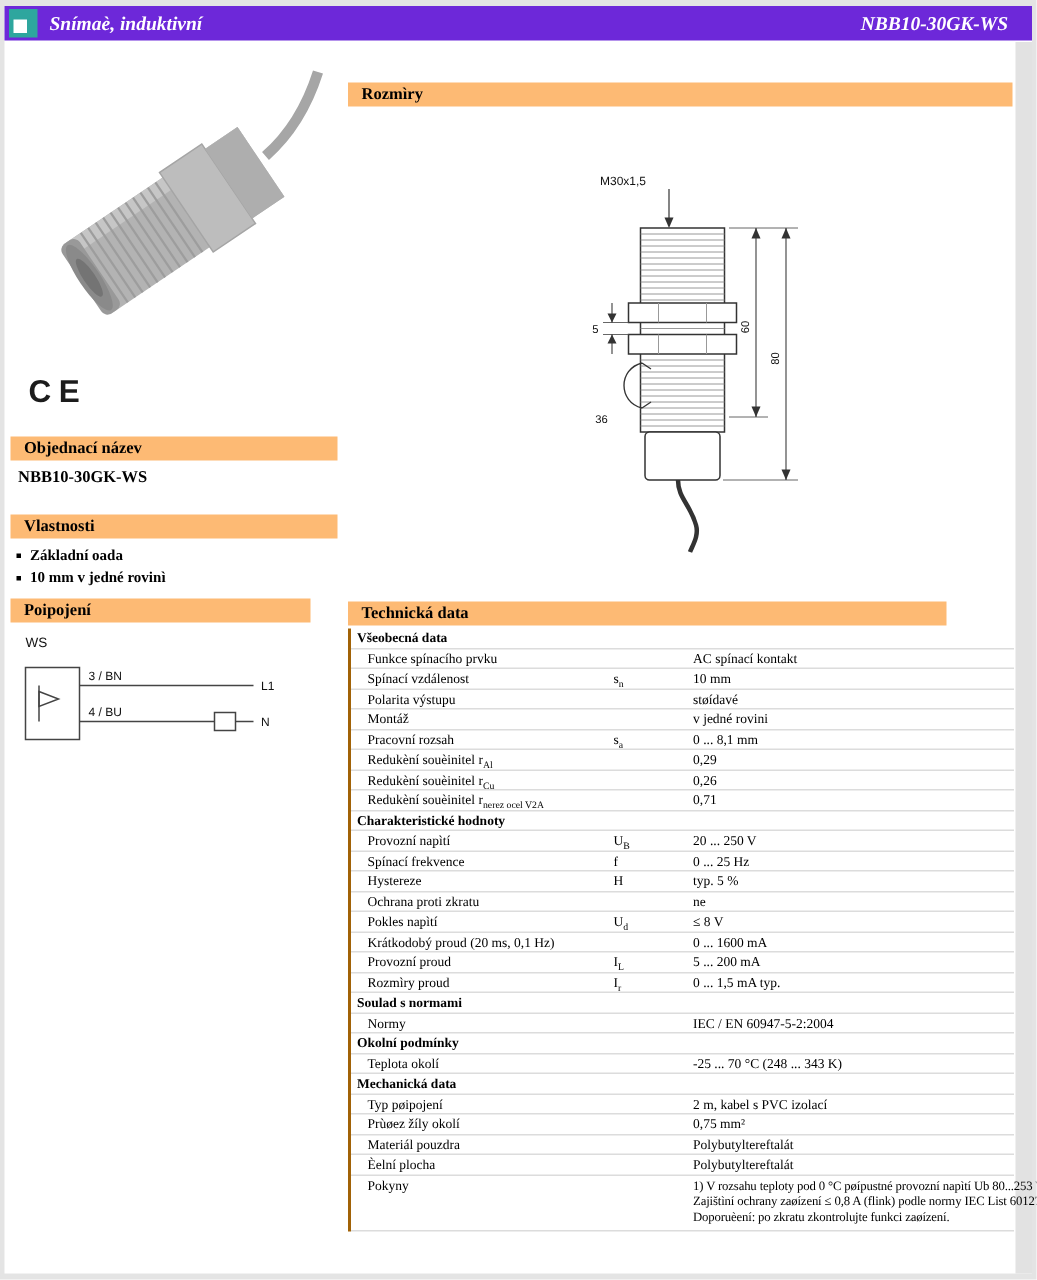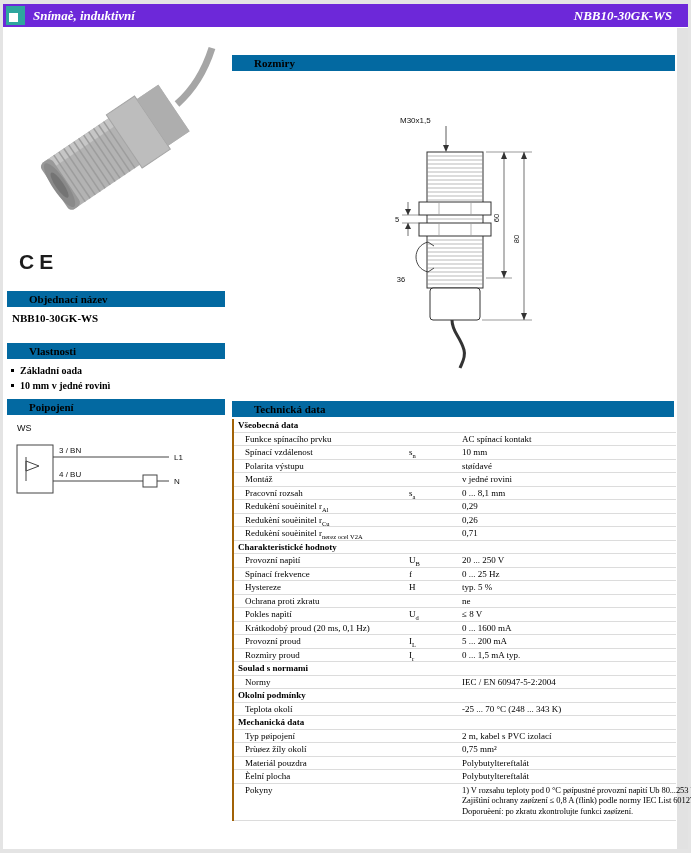--- a/index.html
+++ b/index.html
@@ -9,26 +9,26 @@
   .gutter{position:absolute;right:0;top:24px;bottom:0;width:11px;background:#e2e2e2;}
 
   
   .header{position:absolute;left:0;top:0;width:100%;height:23px;background:#6d28d9;font-style:italic;}
   .logo{position:absolute;left:3px;top:2px;width:19px;height:19px;background:#2ea69e;}
   .logo-in{position:absolute;left:3px;top:7px;width:9px;height:9px;background:#fff;}
   .h-left{position:absolute;left:30px;top:0;line-height:23px;color:#fff;font-weight:bold;font-size:13px;}
   .h-right{position:absolute;right:16px;top:0;line-height:23px;color:#fff;font-weight:bold;font-size:13px;}
 
   
-  .bar{position:absolute;height:16px;background:#0369a1;font-weight:bold;font-size:11px;line-height:16px;padding-left:22px;color:#000;}
+  .bar{position:absolute;height:16px;background:#fdba74;font-weight:bold;font-size:11px;line-height:16px;padding-left:9px;color:#000;}
   .bar-order{left:4px;top:287px;width:218px;}
   .bar-feat{left:4px;top:339px;width:218px;}
-  .bar-conn{left:4px;top:395px;width:218px;}
+  .bar-conn{left:4px;top:395px;width:200px;}
   .bar-dim{left:229px;top:51px;width:443px;}
-  .bar-tech{left:229px;top:397px;width:442px;}
+  .bar-tech{left:229px;top:397px;width:399px;}
 
   .photo{position:absolute;left:4px;top:40px;width:214px;height:204px;}
   .ce{position:absolute;left:16px;top:246px;font-family:"Liberation Sans",sans-serif;font-weight:bold;font-size:21px;letter-spacing:5px;color:#1c1c1c;}
   .order-name{position:absolute;left:9px;top:308px;font-size:11px;font-weight:bold;}
   .features{position:absolute;left:5px;top:359px;width:215px;}
   .feat{position:relative;padding-left:12px;font-weight:bold;font-size:10px;line-height:15px;}
   .feat::before{content:"";position:absolute;left:3px;top:6px;width:3px;height:3px;background:#000;}
   .conn{position:absolute;left:8px;top:415px;width:205px;height:105px;}
   .drawing{position:absolute;left:229px;top:70px;width:443px;height:322px;}
 

